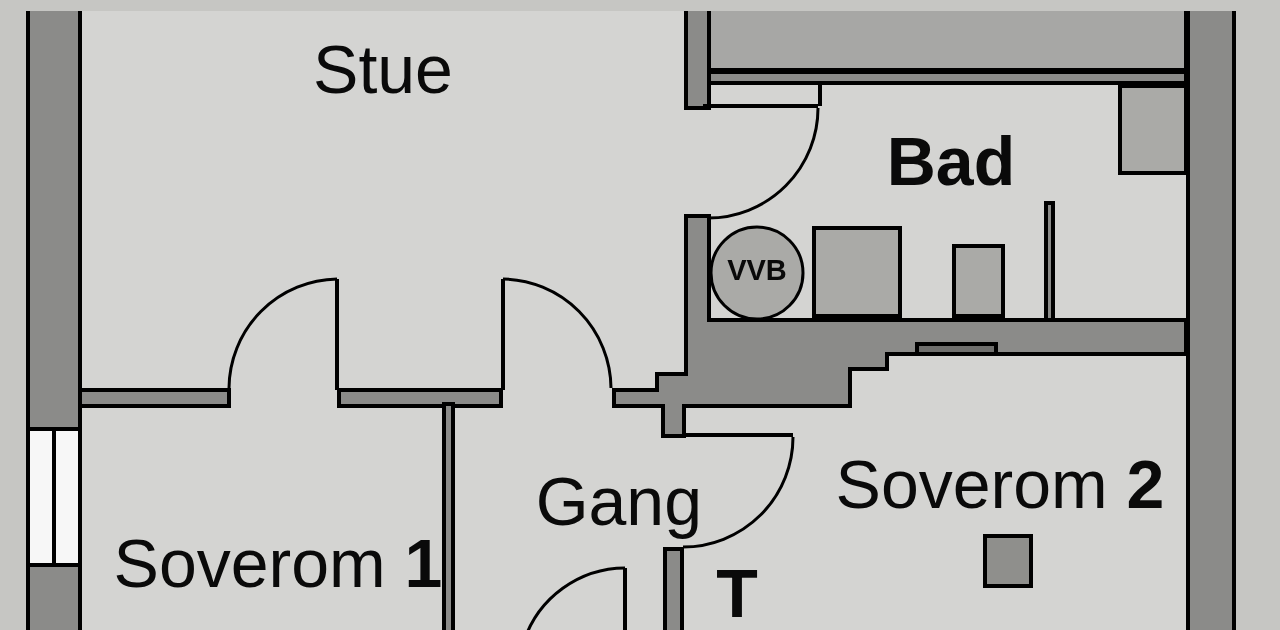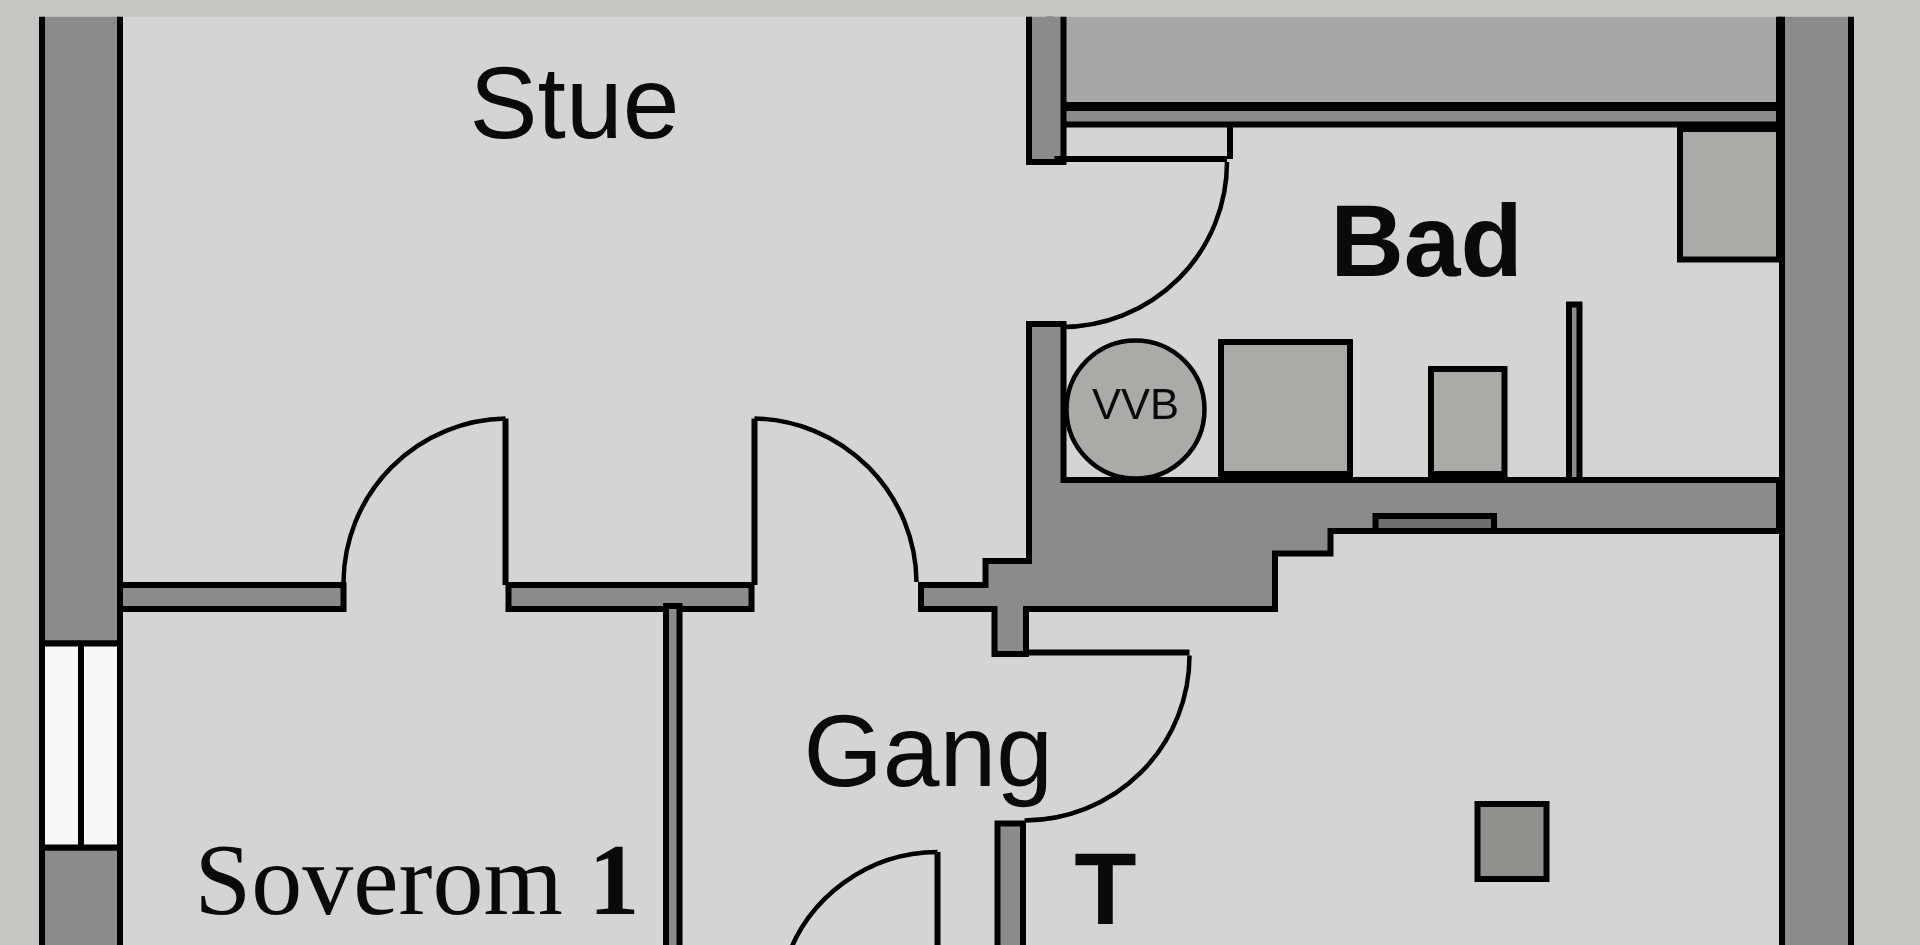--- a/index.html
+++ b/index.html
@@ -2,21 +2,21 @@
 <html style="--outside: #c6c6c3; --floor: #d4d4d2; --wall: #8b8b89; --terrace: #a7a7a5; --fixture: #aaaaa7; --furniture: #8f8f8c; --vent: #6f6f6d; --window: #f7f7f7; --line: #000000;"><head>
 <meta charset="utf-8">
 <style>
   html,body{margin:0;padding:0;background:#c6c6c3;}
   #stage{position:relative;width:1280px;height:630px;overflow:hidden;
          font-family:"Liberation Sans","DejaVu Sans",sans-serif;margin-top:11px;}
   #stage svg{position:absolute;left:0;top:0;}
   .room-label{position:absolute;color:#0a0a0a;font-size:68px;line-height:1;
               text-align:center;letter-spacing:0px;white-space:nowrap;}
   .room-label b{font-weight:700;}
-  .small-label{position:absolute;color:#0a0a0a;font-weight:400;font-size:29px;
+  .small-label{position:absolute;color:#0a0a0a;font-weight:700;font-size:29px;
                line-height:1;text-align:center;white-space:nowrap;}
   .bold-label{font-weight:700;}
 </style>
 </head>
 <body>
 
 <div id="stage">
 
   <svg width="1280" height="630" viewBox="0 0 1280 630">
 
@@ -88,22 +88,25 @@
       <path d="M 625,557 A 107 107 0 0 0 524,630" fill="none" stroke="var(--line,#000)" stroke-width="3"></path>
     </g>
   </svg>
 
   <div class="room-label" style="left:258px;top:24px;width:250px;">Stue</div>
 
   <div class="room-label" style="left:826px;top:116px;width:250px;font-weight:bold;">Bad</div>
 
   <div class="room-label" style="left:452px;top:456px;width:250px;text-align:right;">Gang</div>
 
-  <div class="room-label" style="left:103px;top:541px;width:350px;font-family:Liberation Serif, serif;">
+  <div class="room-label" style="left:103px;top:518px;width:350px;">
     <span>Soverom</span>&nbsp;<b>1</b>
   </div>
 
+  <div class="room-label" style="left:825px;top:439px;width:350px;">
+    <span>Soverom</span>&nbsp;<b>2</b>
+  </div>
 
   <div class="room-label bold-label" style="left:687px;top:548px;width:100px;">T</div>
 
   <div class="small-label" style="left:707px;top:245px;width:100px;">VVB</div>
 
 </div>
 
 </body></html>

